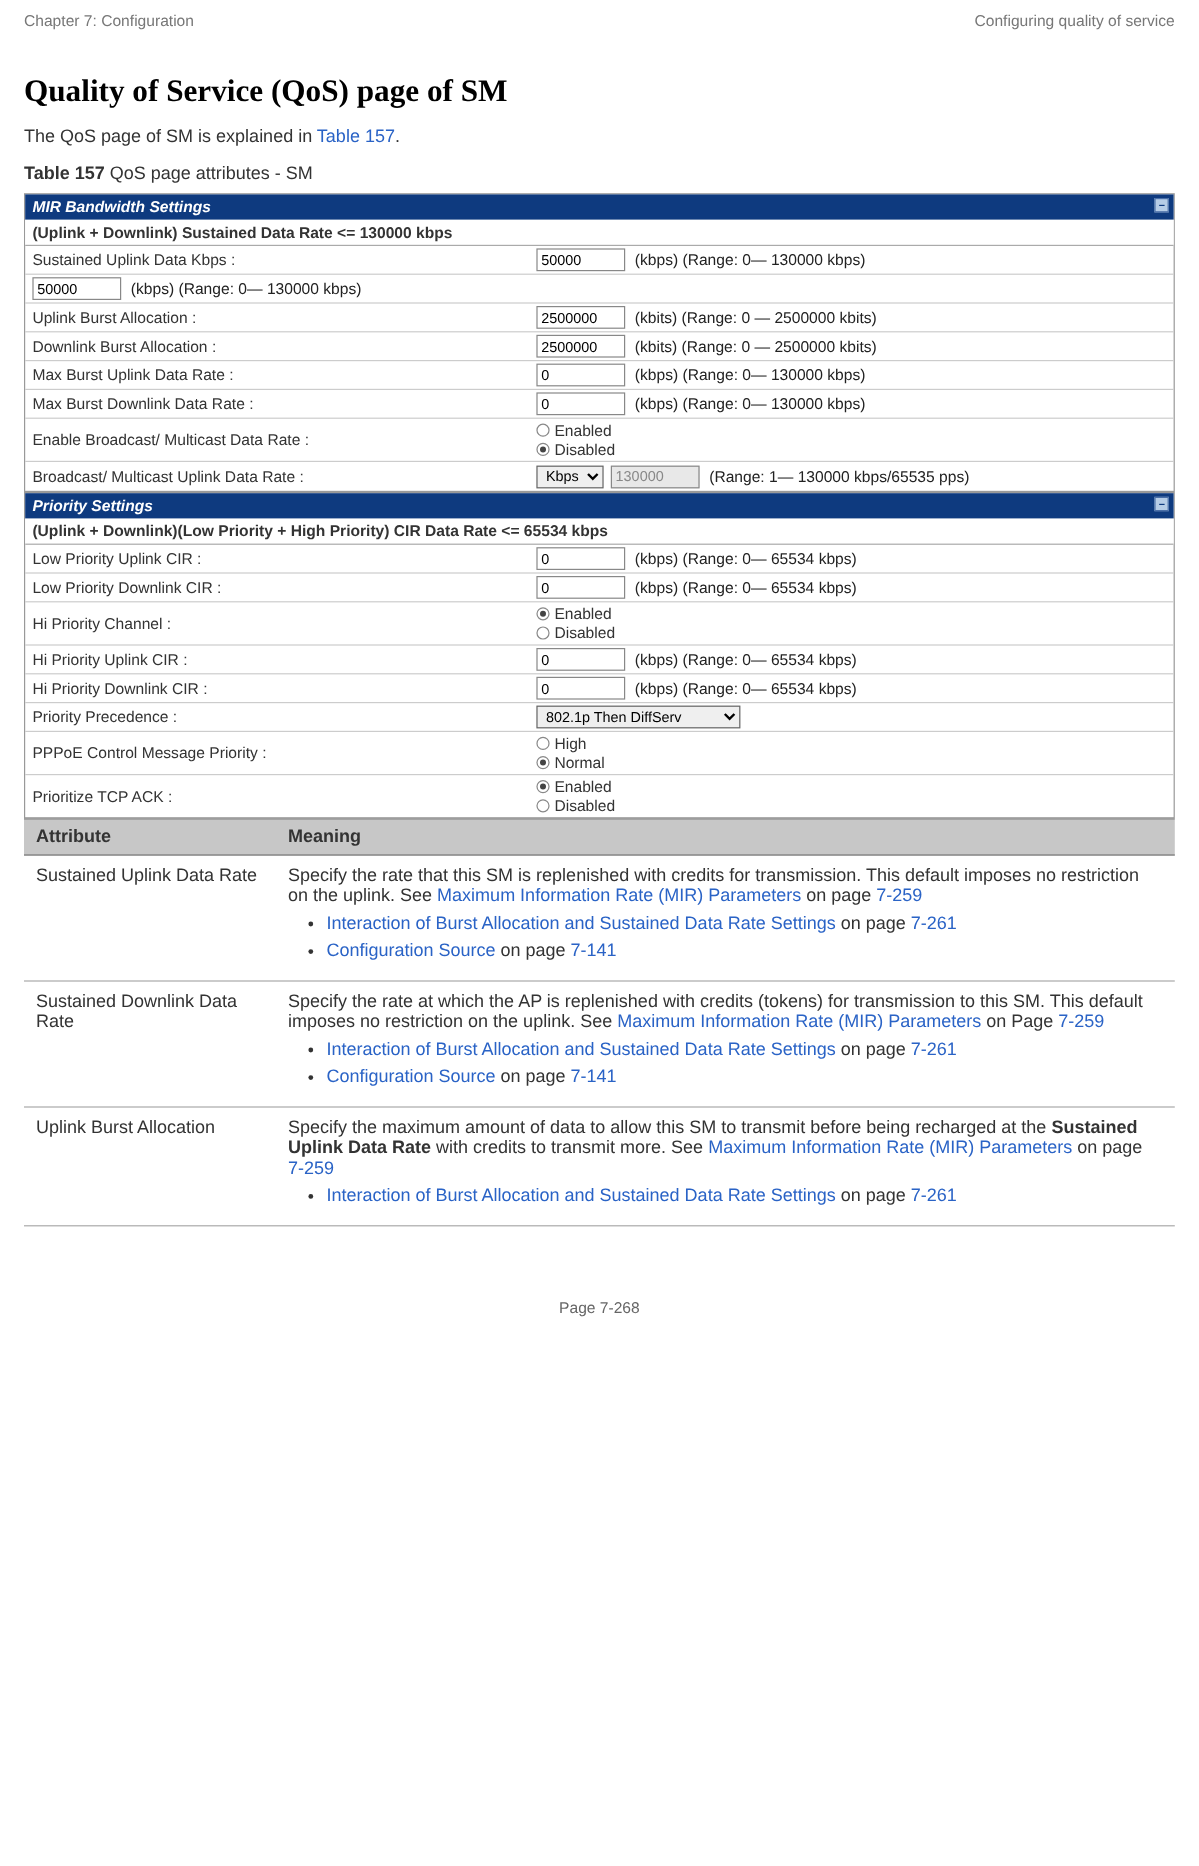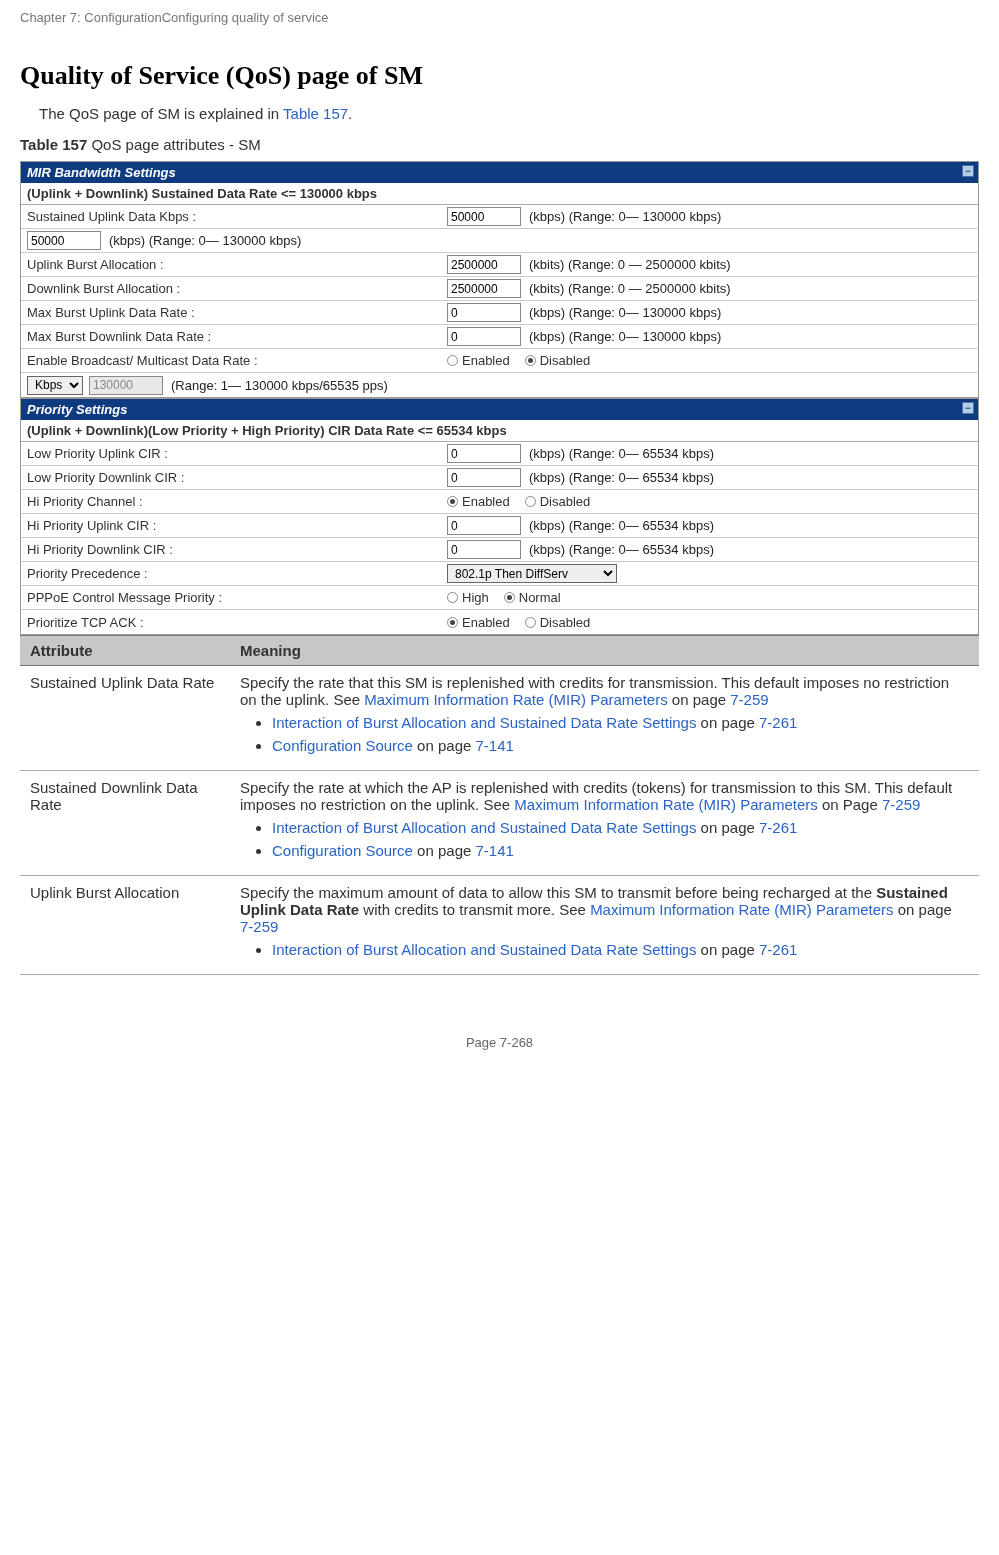--- a/index.html
+++ b/index.html
@@ -6,33 +6,33 @@
   body {
     font-family: "Segoe UI", Arial, sans-serif;
     font-size: 15px;
     color: #333;
     background: #fff;
     width: 999px;
     padding: 10px 20px 20px 20px;
   }
   .header-row {
     display: flex;
-    justify-content: flex-start;
+    justify-content: space-between;
     font-size: 13px;
     color: #777;
     margin-bottom: 36px;
   }
   h1 {
     font-family: Liberation Serif, serif;
     font-size: 26px;
     font-weight: bold;
     color: #000000;
     margin-bottom: 14px;
   }
-  .intro { margin-bottom: 14px; margin-left: 19px; }
+  .intro { margin-bottom: 14px; }
   .table-caption { margin-bottom: 8px; }
   .config-panel {
     border: 1px solid #999;
     font-family: Arial, sans-serif;
     font-size: 13px;
   }
   .panel-header {
     background: #0e3a7f;
     color: #fff;
     font-style: italic;
@@ -63,21 +63,21 @@
   .config-row:last-child { border-bottom: none; }
   .cfg-label { width: 420px; }
   .cfg-input {
     width: 74px; height: 19px;
     border: 1px solid #888; background: #fff;
     font-size: 12px; padding: 0 3px;
     margin-right: 8px;
   }
   .cfg-input.disabled { background: #e8e8e8; color: #888; }
   .cfg-range { color: #222; }
-  .cfg-radio-col { display: flex; flex-direction: row; gap: 15px; }
+  .cfg-radio-col { display: flex; flex-direction: column; gap: 1px; }
   .cfg-radio-row { display: flex; align-items: center; gap: 4px; }
   .cfg-select {
     height: 19px; border: 1px solid #666; background: #efefef;
     font-size: 12px; padding: 0 3px; margin-right: 6px;
   }
 
   
   .attr-table {
     width: 100%;
     border-collapse: collapse;
@@ -172,20 +172,21 @@
           <span class="radio-dot"></span>
           <span>Enabled</span>
         </div>
       <div class="cfg-radio-row">
           <span class="radio-dot checked"></span>
           <span>Disabled</span>
         </div>
     </div>
   </div>
   <div class="config-row">
+    <span class="cfg-label">Broadcast/ Multicast Uplink Data Rate :</span>
     <select class="cfg-select"><option>Kbps</option></select>
     <input class="cfg-input disabled" value="130000" style="">
     <span class="cfg-range">(Range: 1— 130000 kbps/65535 pps)</span>
   </div>
 </div>
 
 <div class="config-panel">
   <div class="panel-header">
     <span>Priority Settings</span>
     <span class="minimize">−</span>

